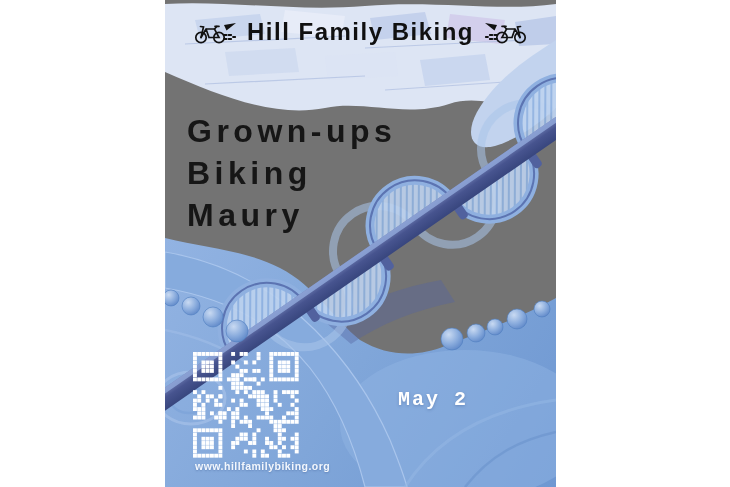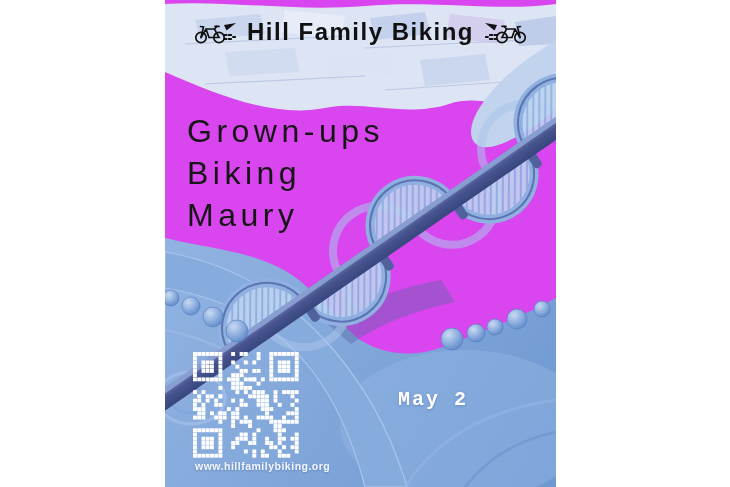--- a/index.html
+++ b/index.html
@@ -2,38 +2,38 @@
 <html><head>
 <meta charset="utf-8">
 <style>
   html,body{margin:0;padding:0;}
   body{
     width:730px;height:487px;position:relative;overflow:hidden;
     background:#ffffff;font-family:"Liberation Sans",sans-serif;
   }
   .poster{
     position:absolute;left:165px;top:0;width:391px;height:487px;
-    background:#d946ef;overflow:hidden;
+    background:#737373;overflow:hidden;
   }
   .bg-svg{position:absolute;left:0;top:0;width:391px;height:487px;z-index:1;}
   
   .header{
     position:absolute;top:18px;left:0;right:0;z-index:5;
     display:flex;align-items:center;justify-content:center;gap:10px;
   }
   .header-title{
     font-size:24px;font-weight:bold;letter-spacing:1.5px;color:#101010;
     white-space:nowrap;
   }
   .bike-icon{width:44px;height:27px;flex:0 0 auto;}
   .bike-icon.flip{transform:scaleX(-1);}
   
   .headline{position:absolute;left:22px;top:110px;z-index:5;}
   .headline-line{
-    font-size:32px;font-weight:normal;letter-spacing:4.5px;color:#161616;
+    font-size:32px;font-weight:bold;letter-spacing:4.5px;color:#161616;
     line-height:42px;white-space:nowrap;
   }
   
   .qr{position:absolute;left:28px;top:352px;width:106px;height:106px;z-index:6;}
   
   .event{
     position:absolute;left:148px;top:386px;width:240px;z-index:6;
     text-align:center;color:#ffffff;
   }
   .event-line{

